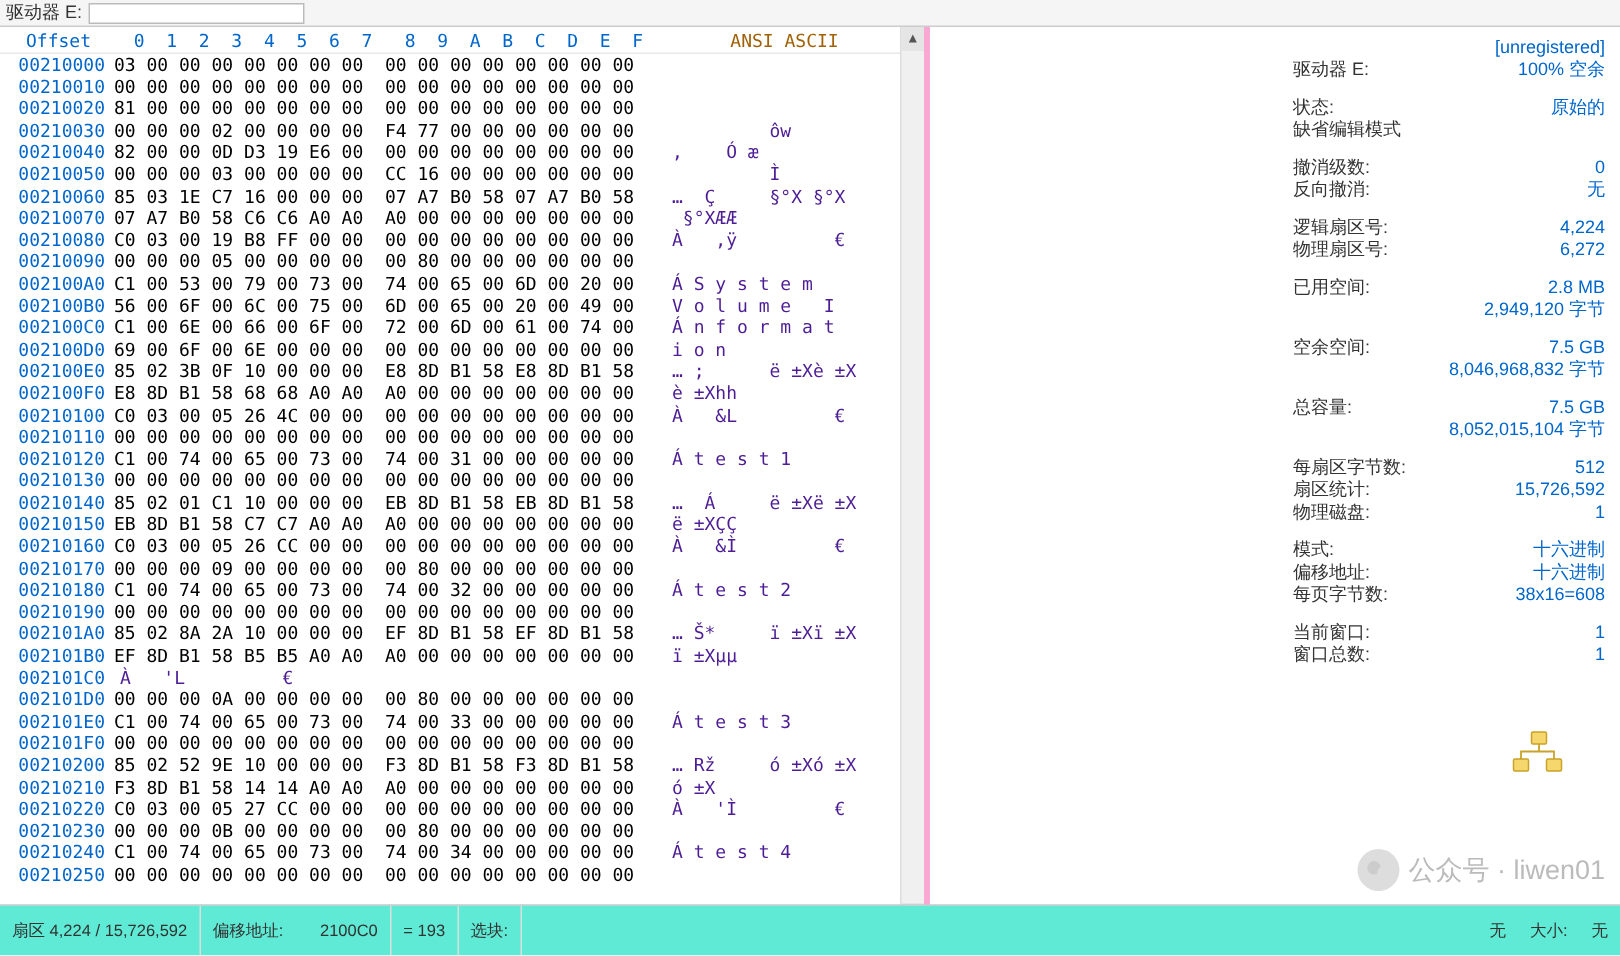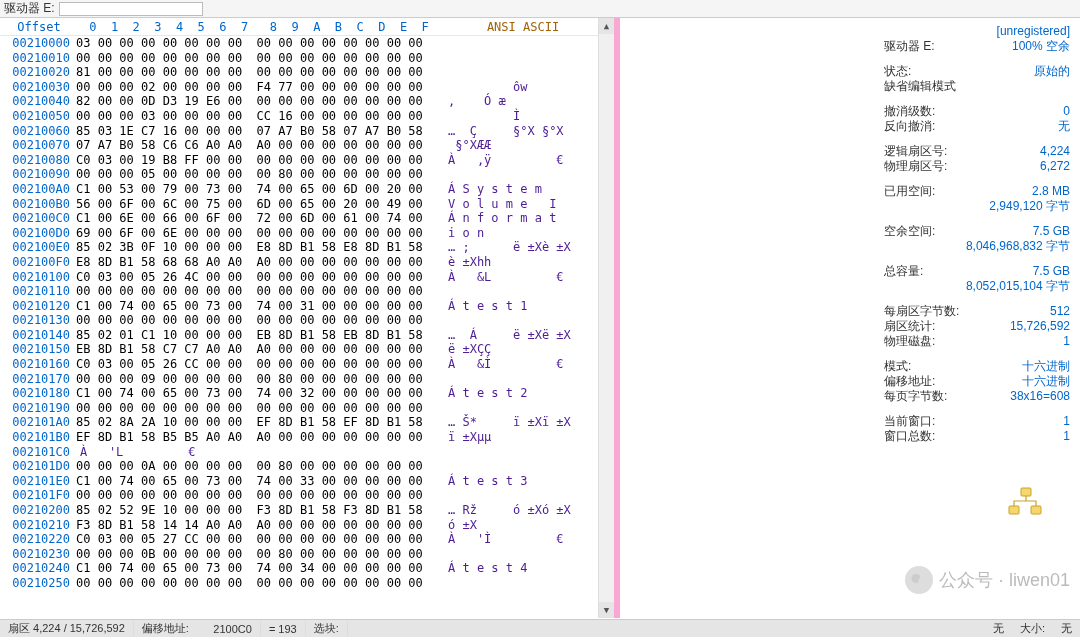--- a/index.html
+++ b/index.html
@@ -31,21 +31,21 @@
     font-size: 11px;
   }
   .main {
     display: flex;
     height: 600px;
   }
   .hex-area {
     flex: 0 0 620px;
     display: flex;
     flex-direction: column;
-    border-right: 6px solid #f9a8d4;
+    border-right: 4px solid #f9a8d4;
     position: relative;
   }
   .hex-scrollbar {
     position: absolute;
     right: 0; top: 0; bottom: 0;
     width: 16px;
     background: #f0f0f0;
     border-left: 1px solid #ddd;
   }
   .hex-scroll-up, .hex-scroll-down {
@@ -85,21 +85,21 @@
   .hex-row .asc { flex: 0 0 150px; color: #4c1d95; padding-left:4px;}
   .info-panel {
     flex: 1;
     background: #fff;
     position: relative;
     padding: 6px 10px 0 6px;
     font-family: Arial, sans-serif;
     font-size: 12px;
     overflow: hidden;
   }
-  .info-panel-inner { position:absolute; top:6px; right:10px; left:264px; }
+  .info-panel-inner { position:absolute; top:6px; right:10px; left:242px; }
   .info-row { display: flex; justify-content: space-between; height: 15px; line-height:15px;}
   .info-row .lbl { color: #333; }
   .info-row .val { color: #0066cc; text-align: right; }
   .info-sep { height: 10px; }
   .tree-icon {
     position: absolute;
     right: 35px;
     top: 468px;
     width: 40px; height: 30px;
   }
@@ -116,22 +116,22 @@
   .wm-icon {
     width: 28px; height: 28px;
     border-radius: 50%;
     background: #ddd;
     display:flex; align-items:center; justify-content:center;
     color:#aaa;
   }
   .status-bar {
     position: absolute;
     left:0; right:0; bottom:0;
-    height: 18px;
-    background: #e5e5e5;
+    height: 34px;
+    background: #5eead4;
     border-top: 1px solid #ccc;
     display: flex;
     align-items: center;
     font-family: Arial, sans-serif;
     font-size: 11px;
     color: #333;
   }
   .status-seg { padding: 0 8px; border-right: 1px solid #ddd; height:100%; display:flex; align-items:center;}
   .status-seg.nobord { border-right:none; }
   .status-spacer { flex:1; }

